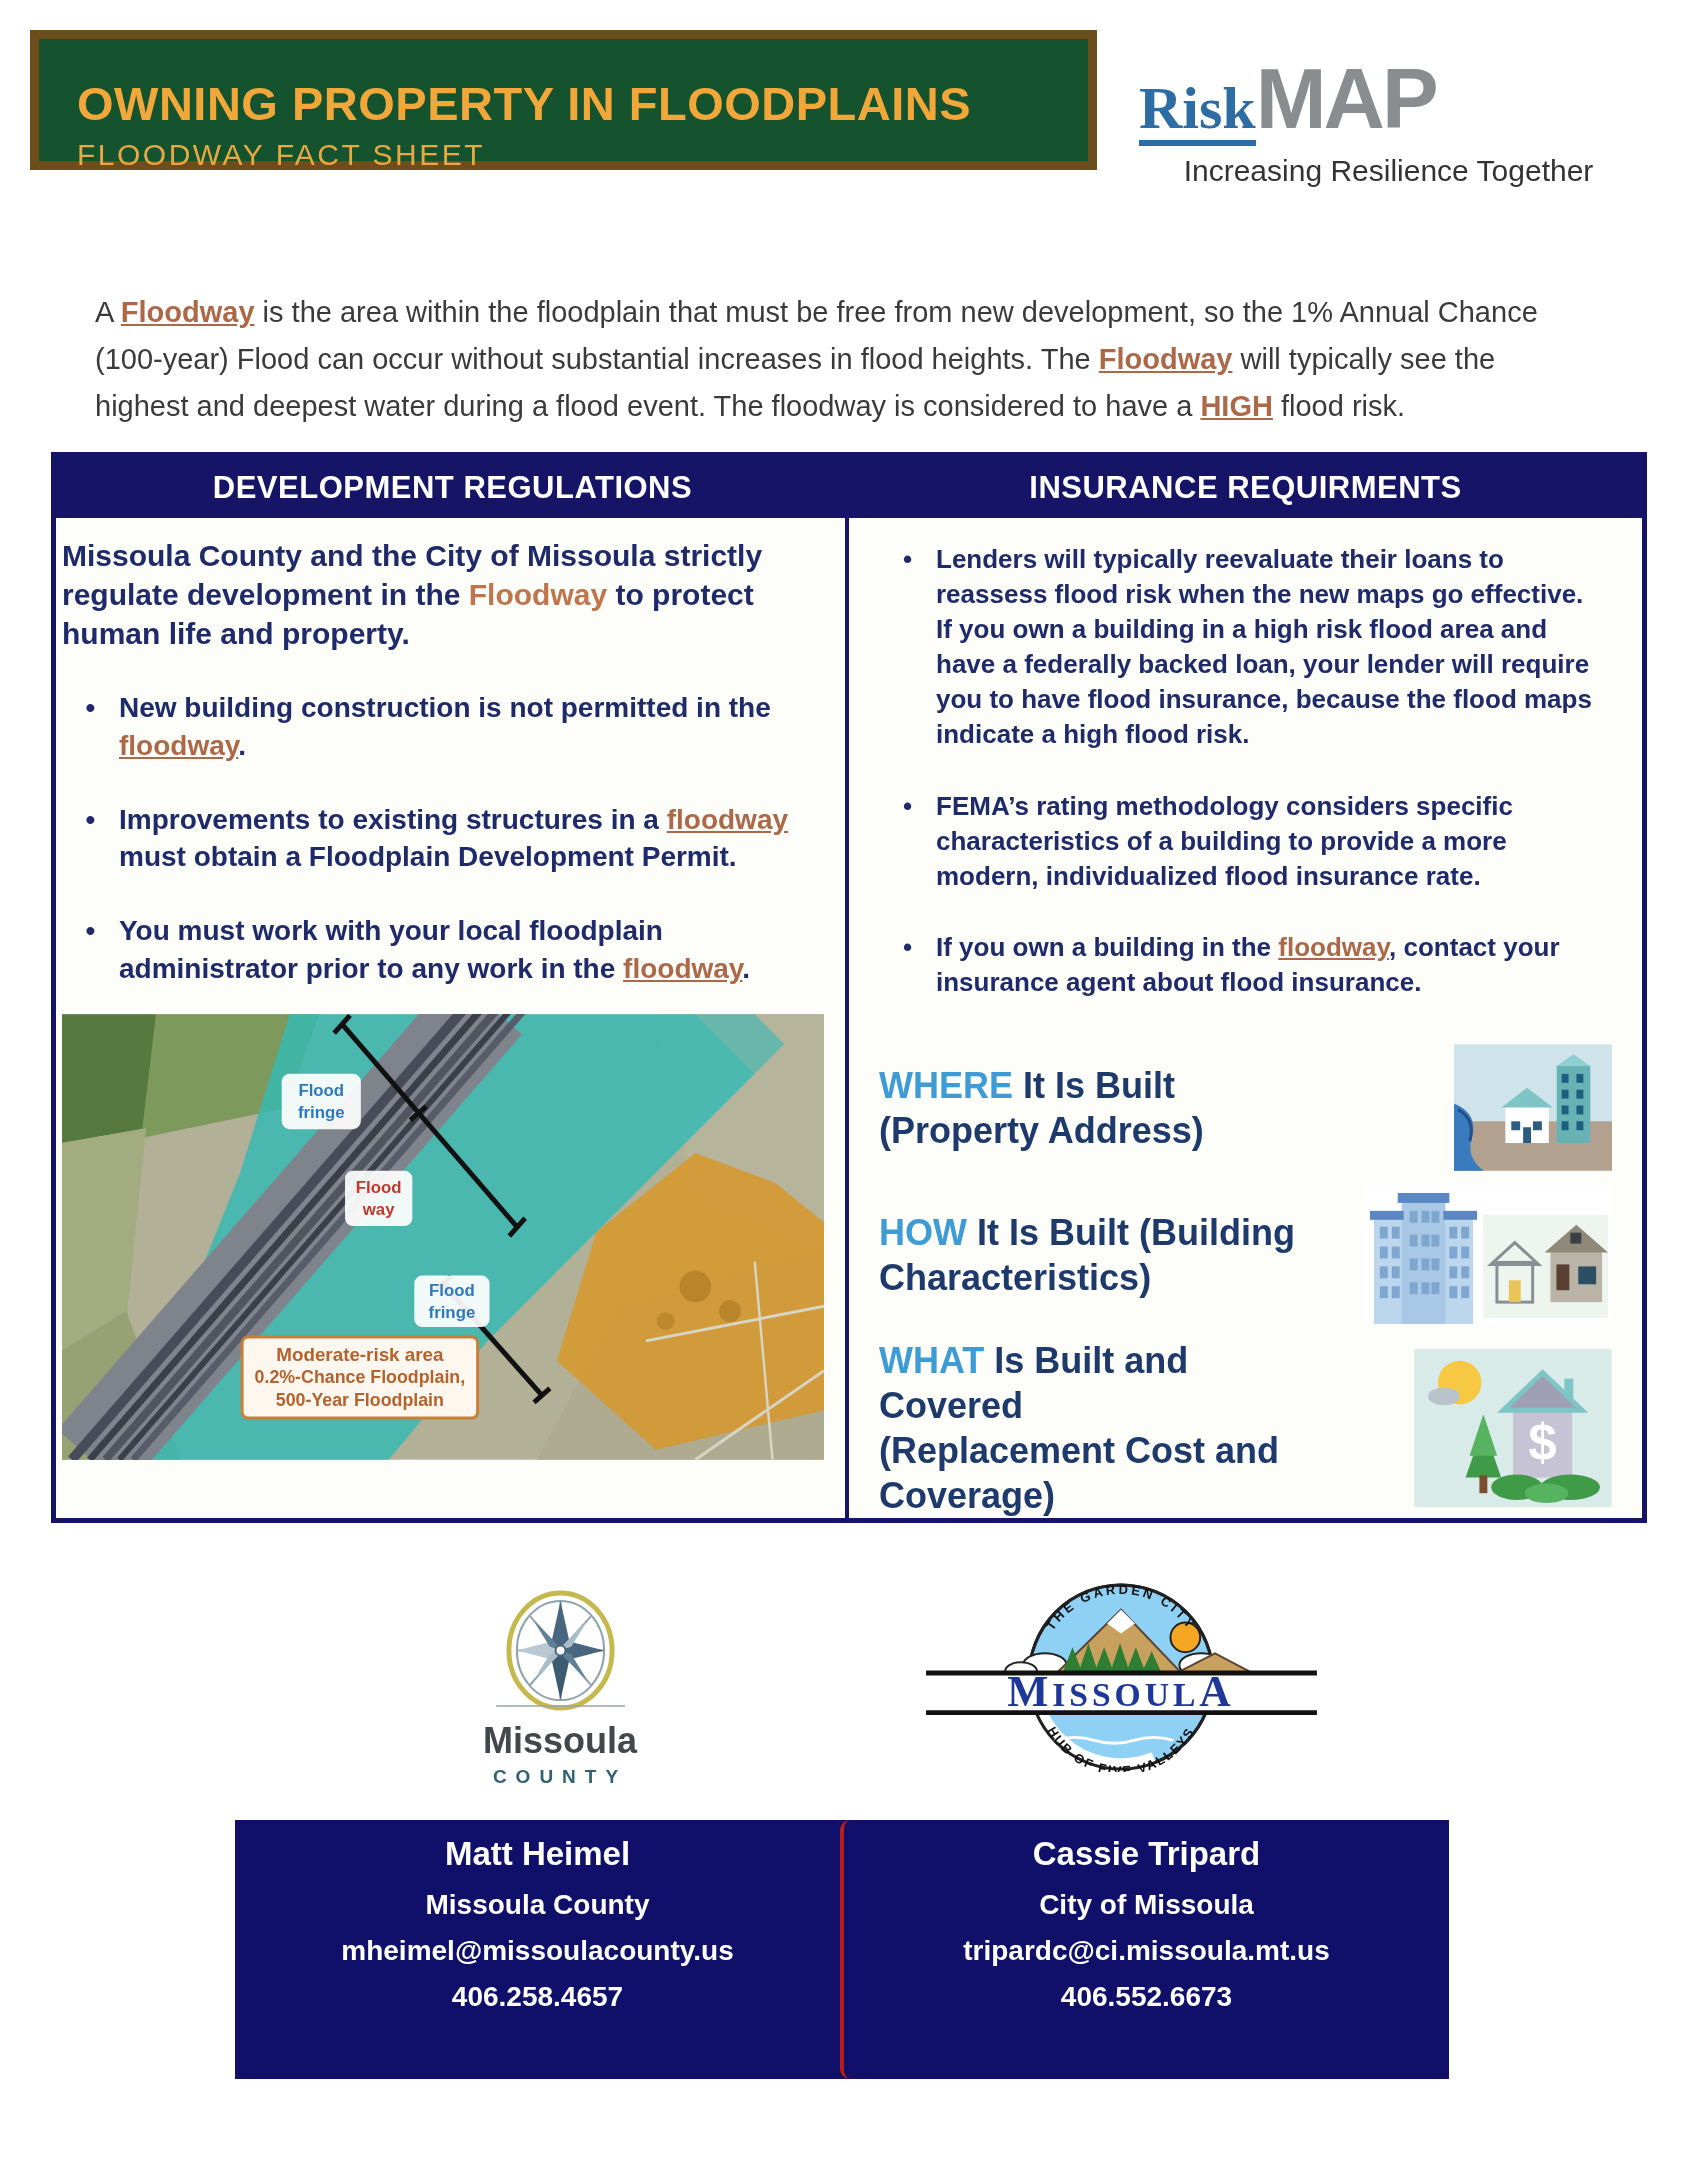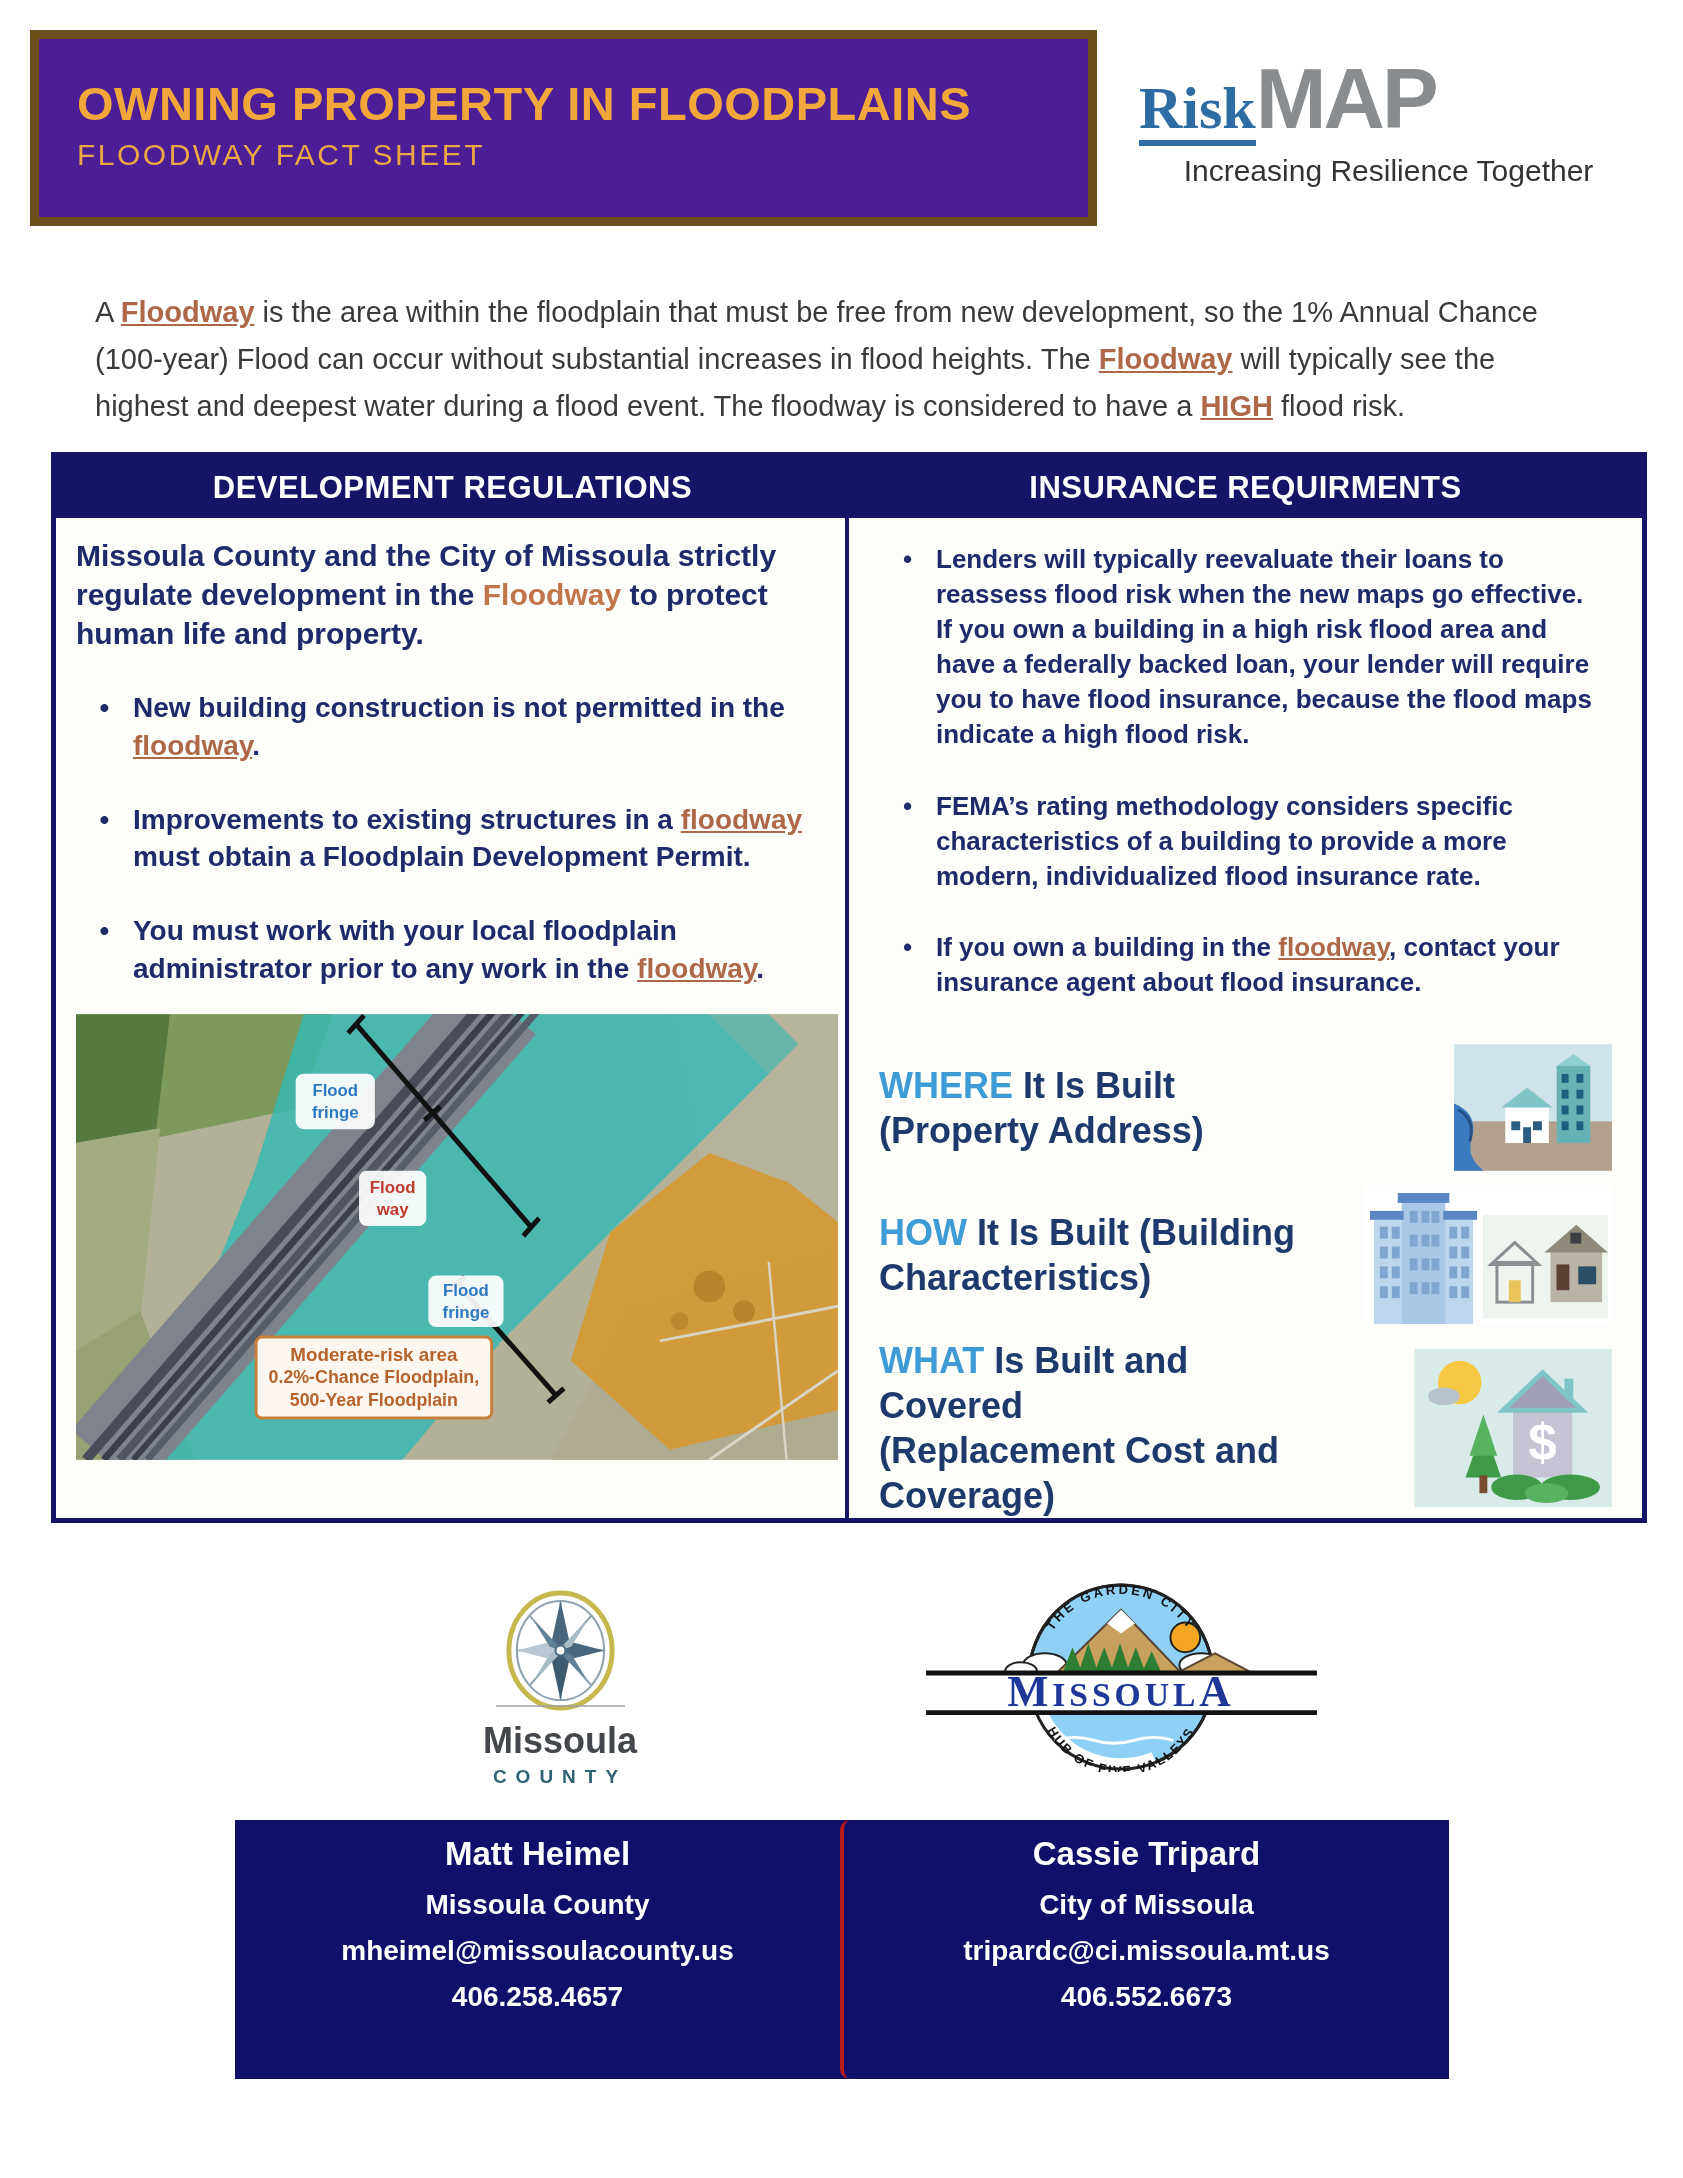--- a/index.html
+++ b/index.html
@@ -1,21 +1,21 @@
 <!DOCTYPE html>
 <html><head>
 <meta charset="utf-8">
 <style>
   html,body{margin:0;padding:0;background:#ffffff;}
   .page{position:relative;width:1683px;height:2178px;background:#fff;overflow:hidden;
         font-family:"Liberation Sans",sans-serif;}
 
   
-  .header-box{position:absolute;left:30px;top:30px;width:1067px;height:196px;
-    background:#4c1d95;border:9px solid #6b4e1b;box-sizing:border-box;
+  .header-box{position:absolute;left:30px;top:30px;width:1067px;height:140px;
+    background:#14532d;border:9px solid #6b4e1b;box-sizing:border-box;
     padding:40px 0 0 38px;}
   .header-title{color:#f2a73b;font-size:47px;font-weight:bold;letter-spacing:0.5px;line-height:1.05;}
   .header-subtitle{color:#e9a843;font-size:30px;font-weight:normal;letter-spacing:2.5px;margin-top:10px;}
 
   .brand{position:absolute;left:1139px;top:50px;width:495px;}
   .brand-line{white-space:nowrap;}
   .brand-risk{font-family:"Liberation Serif",serif;font-weight:bold;color:#2d6da3;
     font-size:60px;display:inline-block;line-height:1;border-bottom:6px solid #2d6da3;padding-bottom:2px;}
   .brand-map{font-family:"Liberation Sans",sans-serif;font-weight:bold;color:#8a8d90;
     font-size:85px;letter-spacing:-3px;vertical-align:baseline;}
@@ -26,21 +26,21 @@
   .lnk{color:#ad6848;font-weight:bold;text-decoration:underline;cursor:pointer;}
   .hl{color:#c0764a;font-weight:bold;}
 
   
   .big-table{position:absolute;left:51px;top:452px;width:1596px;height:1071px;
     border:5px solid #161467;box-sizing:border-box;display:flex;flex-direction:column;background:#fdfdfa;}
   .table-header{display:flex;height:61px;background:#161467;flex-shrink:0;}
   .th{flex:1;color:#ffffff;font-weight:bold;font-size:31px;display:flex;align-items:center;justify-content:center;letter-spacing:0.5px;}
   .table-body{flex:1;display:flex;min-height:0;}
   .cell{box-sizing:border-box;overflow:hidden;}
-  .cell-left{width:50%;border-right:4px solid #161467;padding:18px 20px 0 20px;}
+  .cell-left{width:50%;border-right:4px solid #161467;padding:18px 20px 0 6px;}
   .cell-right{width:50%;padding:24px 30px 0 30px;}
 
   .reg-intro{color:#1f2a6b;font-weight:bold;font-size:30px;line-height:1.3;}
   .bullet{display:flex;margin-top:36px;color:#1f2a6b;font-weight:bold;line-height:1.35;}
   .cell-left .bullet{font-size:28px;}
   .cell-right .bullet{font-size:26px;margin-top:0;margin-bottom:36px;}
   .dot{width:57px;text-align:center;flex-shrink:0;}
   .btext{flex:1;padding-right:6px;}
 
   .map-wrap{margin-top:26px;}

